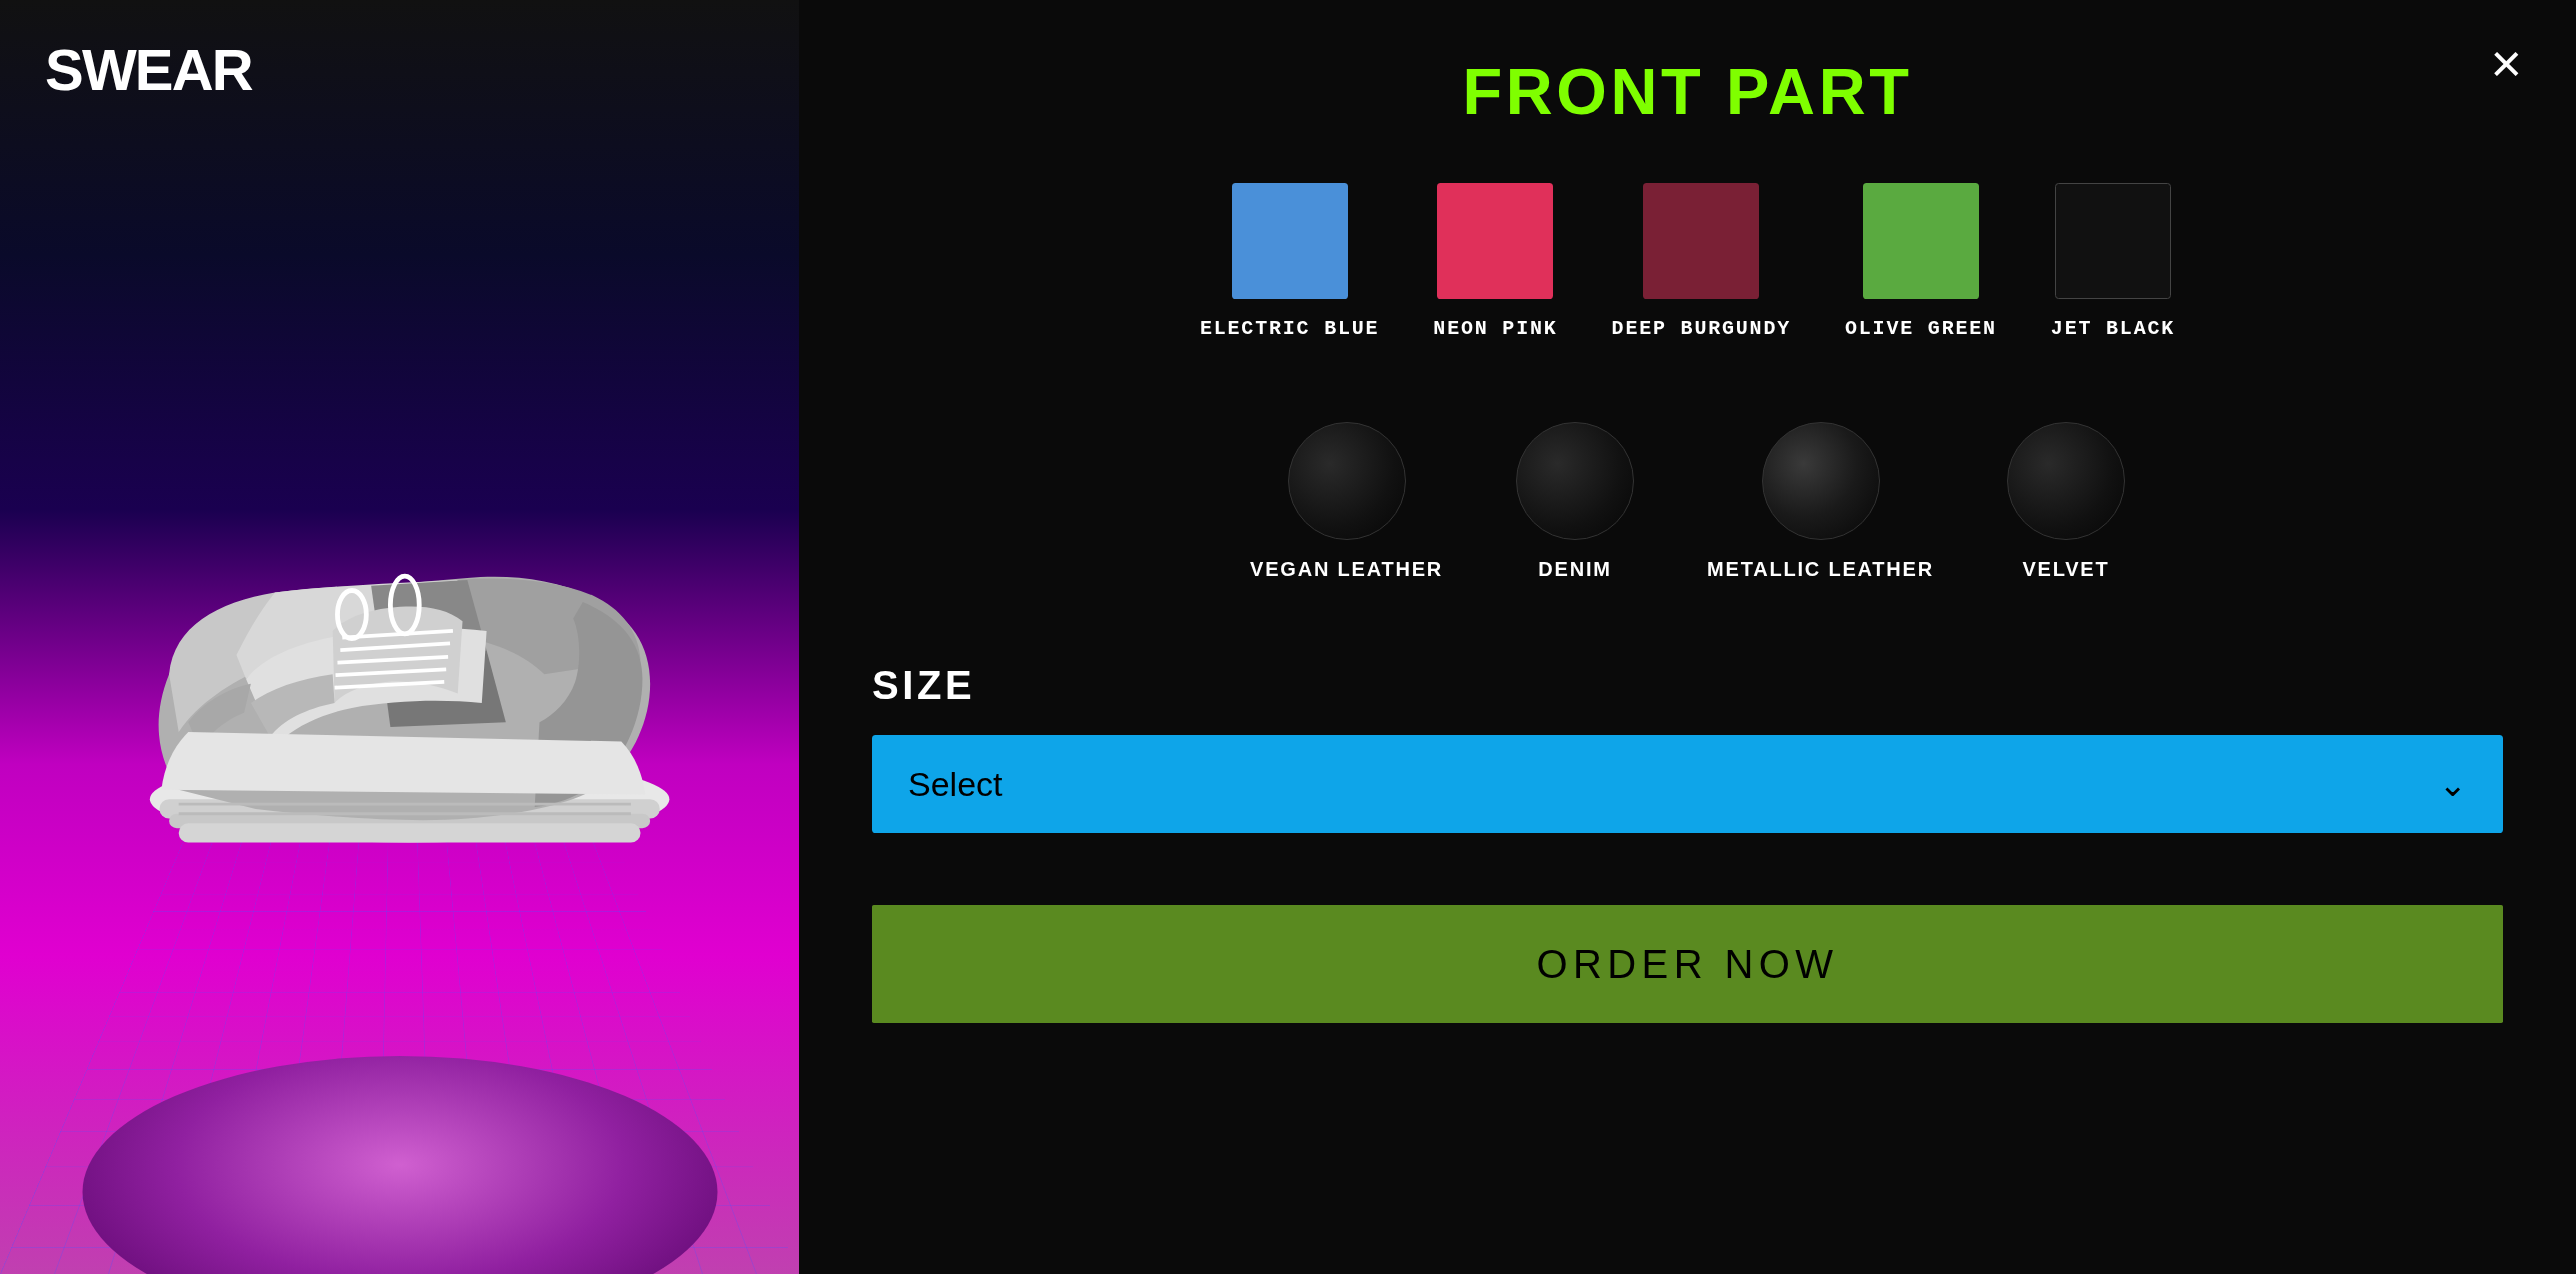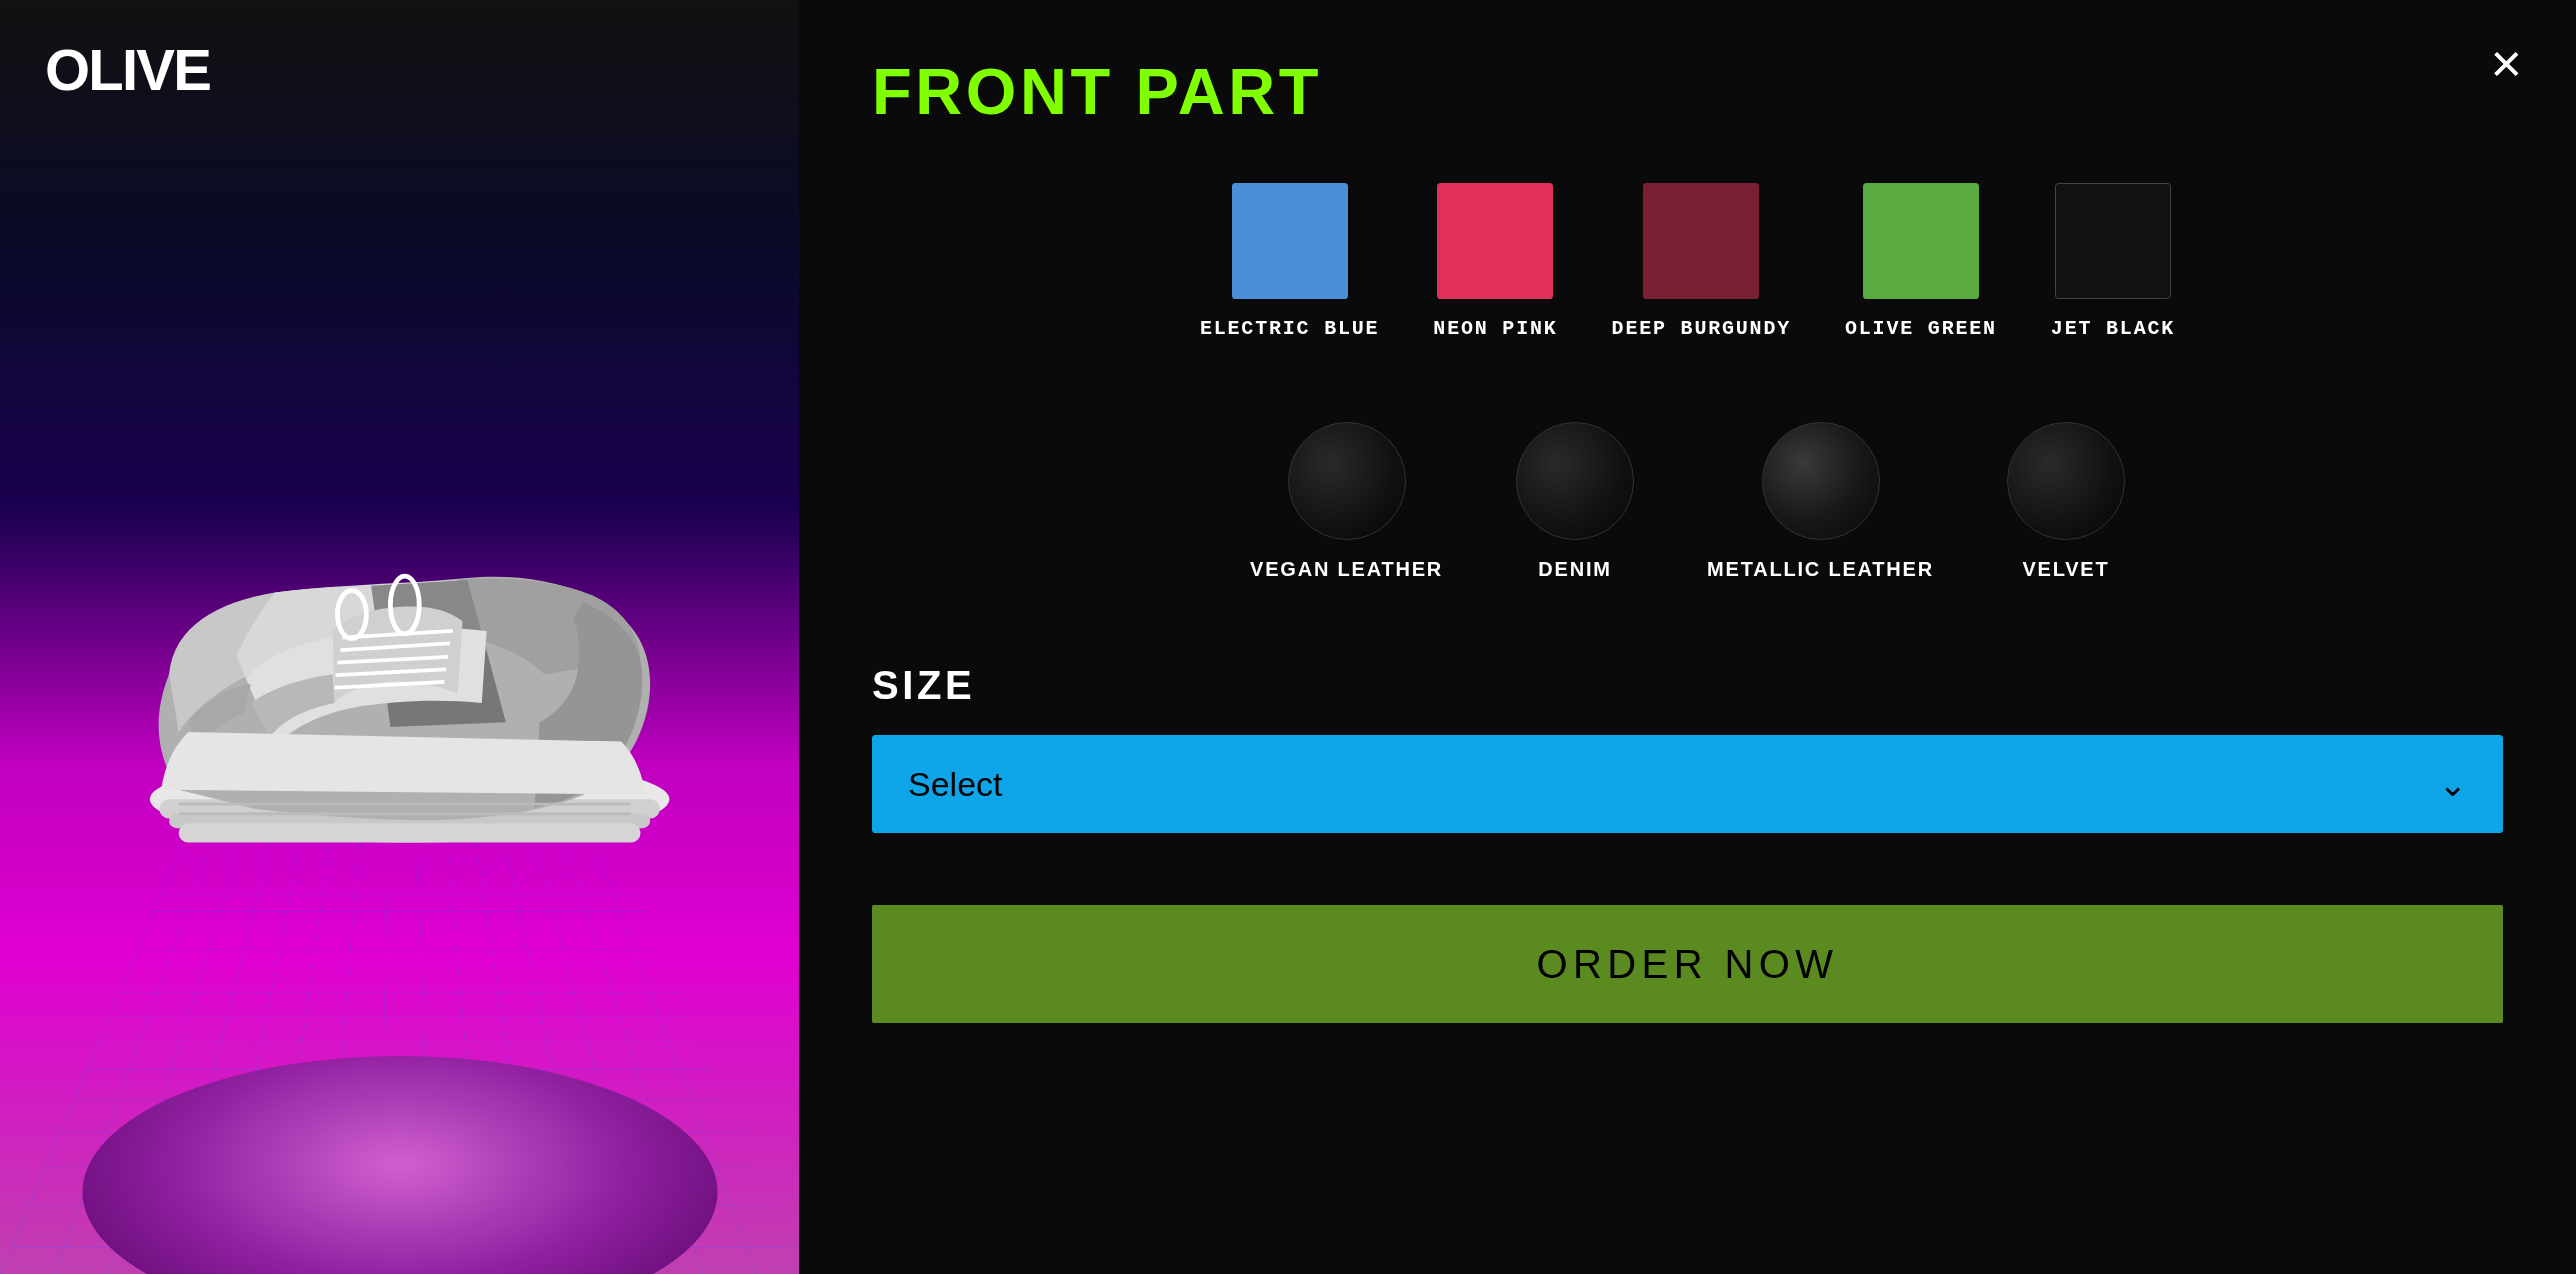--- a/index.html
+++ b/index.html
@@ -99,20 +99,21 @@
       color: #fff;
       cursor: pointer;
       background: none;
       border: none;
       line-height: 1;
       font-weight: 300;
     }
 
     
     .panel-title {
+      text-align: center;
       font-size: 65px;
       font-weight: 900;
       color: #7fff00;
       letter-spacing: 3.6px;
       margin-bottom: 54px;
       text-transform: uppercase;
       font-family: 'Arial Black', Arial, sans-serif;
     }
 
     
@@ -267,21 +268,21 @@
     }
   </style>
 </head>
 <body>
 
 <div class="left-panel">
   <div class="left-panel-bg"></div>
   <div class="grid-overlay"></div>
   <div class="platform"></div>
 
-  <div class="logo">OLIVE</div>
+  <div class="logo">SWEAR</div>
 
   <div class="shoe-container">
     <svg class="shoe-svg" viewBox="0 0 660 520" xmlns="http://www.w3.org/2000/svg">
 
       <ellipse cx="340" cy="440" rx="270" ry="45" fill="#e8e8e8"></ellipse>
 
       <rect x="80" y="440" width="520" height="20" rx="10" fill="#d0d0d0"></rect>
       <rect x="90" y="455" width="500" height="15" rx="8" fill="#c8c8c8"></rect>
       <rect x="100" y="465" width="480" height="20" rx="10" fill="#d5d5d5"></rect>
 

